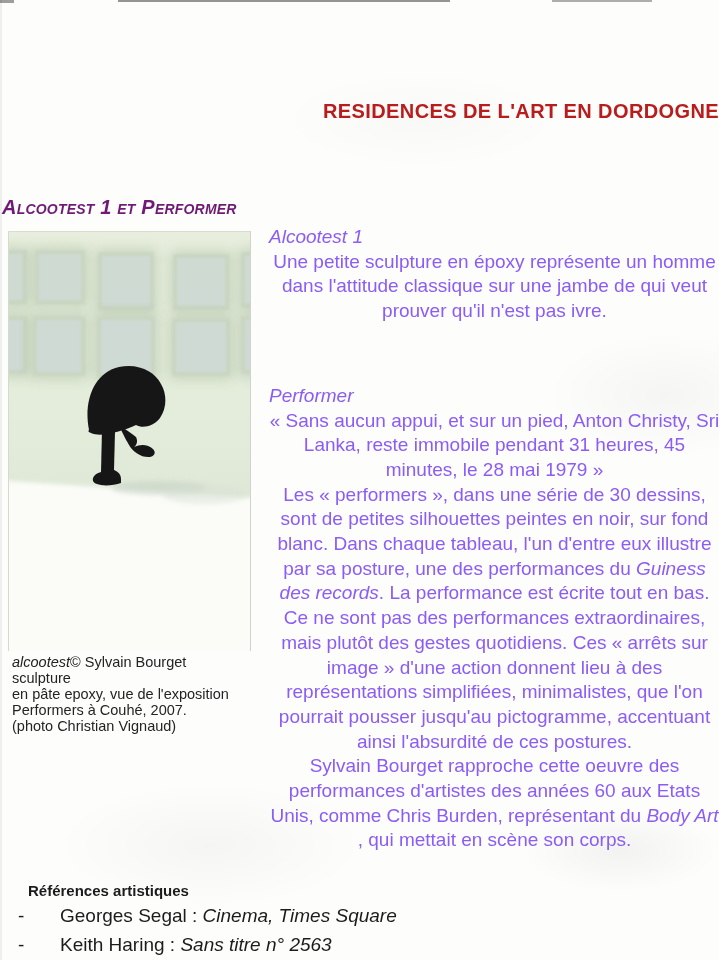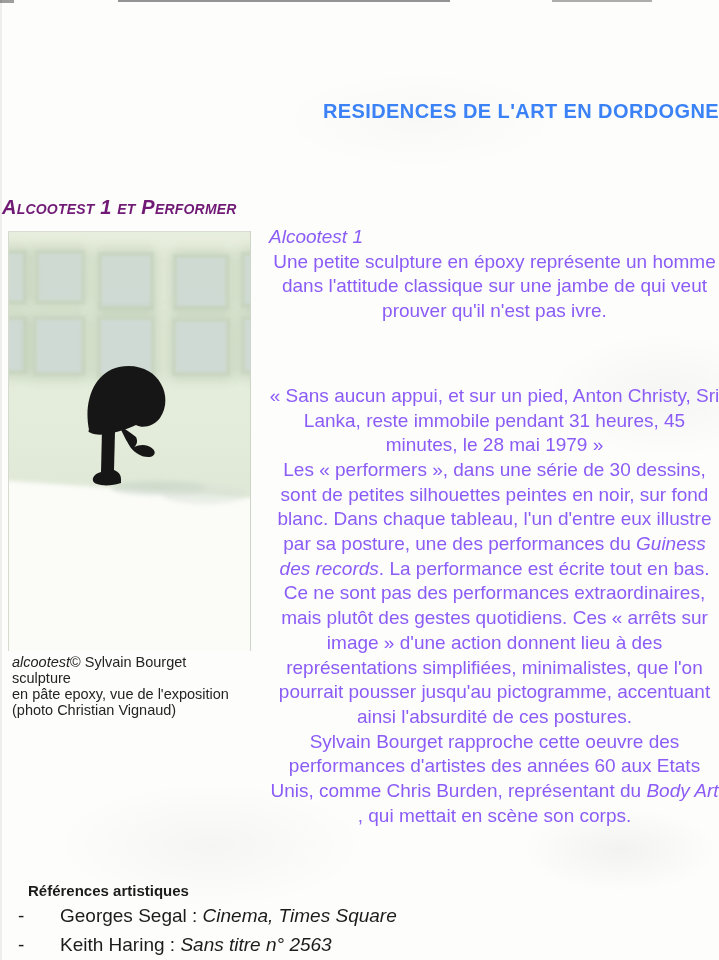--- a/index.html
+++ b/index.html
@@ -17,21 +17,21 @@
       radial-gradient(200px 70px at 420px 120px, rgba(0,0,0,0.02), transparent 70%);
   }
   .edge-top1{position:absolute;left:118px;top:0;width:332px;height:2px;background:#2b2b2b;opacity:.5;}
   .edge-top2{position:absolute;left:552px;top:0;width:100px;height:2px;background:#2b2b2b;opacity:.38;}
   .edge-top3{position:absolute;left:0;top:0;width:14px;height:3px;background:#2b2b2b;opacity:.45;}
   .edge-left{position:absolute;left:0;top:0;width:2px;height:960px;background:rgba(0,0,0,0.06);}
 
   .header-title{
     position:absolute;left:323px;top:100px;
     font-size:20px;font-weight:bold;letter-spacing:.4px;
-    color:#3b82f6;white-space:nowrap;
+    color:#b91c1c;white-space:nowrap;
   }
   .section-heading{
     position:absolute;left:2px;top:196px;
     font-size:20px;font-weight:bold;font-style:italic;
     font-variant:small-caps;letter-spacing:.2px;color:#701a75;
     white-space:nowrap;
   }
 
   
   .photo{
@@ -118,27 +118,29 @@
         <path d="M80,198 C74,168 86,140 110,135 C130,131 146,140 152,152 C158,162 158,176 151,186 C145,194 134,197 127,193 C114,199 92,206 82,201 C79,200 79,199 80,198 Z"></path>
         <path d="M93,197 L106,200 L105,238 C110,240 112,243 112,247 L112,251 C106,253 98,254 92,253 C86,252 83,250 84,246 C85,243 88,241 92,240 L93,197 Z"></path>
         <path d="M110,193 C116,197 122,201 127,205 C129,209 128,213 125,215 C131,212 139,212 144,217 C147,220 146,224 141,225 C133,226 124,220 120,213 C116,206 112,198 110,193 Z"></path>
       </g>
     </svg>
   </div>
 
   <div class="caption" id="caption">
       <div><i>alcootest</i><span>© Sylvain Bourget sculpture</span></div>
       <div><span>en pâte epoxy, vue de l'exposition</span></div>
+      <div><span>Performers à Couhé, 2007.</span></div>
       <div><span>(photo Christian Vignaud)</span></div>
     </div>
 
   <div class="right-col" id="article">
       <div class="para-title">Alcootest 1</div>
       <div class="para"><span>Une petite sculpture en époxy représente un homme dans l'attitude classique sur une jambe de qui veut prouver qu'il n'est pas ivre.</span></div>
       <div style="height: 60px;"></div>
+      <div class="para-title">Performer</div>
       <div class="para"><span>« Sans aucun appui, et sur un pied, Anton Christy, Sri Lanka, reste immobile pendant 31 heures, 45 minutes, le 28 mai 1979 »</span></div>
       <div class="para"><span>Les « performers », dans une série de 30 dessins, sont de petites silhouettes peintes en noir, sur fond blanc. Dans chaque tableau, l'un d'entre eux illustre par sa posture, une des performances du </span><i>Guiness des records</i><span>. La performance est écrite tout en bas. Ce ne sont pas des performances extraordinaires, mais plutôt des gestes quotidiens. Ces « arrêts sur image » d'une action donnent lieu à des représentations simplifiées, minimalistes, que l'on pourrait pousser jusqu'au pictogramme, accentuant ainsi l'absurdité de ces postures.</span></div>
       <div class="para"><span>Sylvain Bourget rapproche cette oeuvre des performances d'artistes des années 60 aux Etats Unis, comme Chris Burden, représentant du </span><i>Body Art</i><span> , qui mettait en scène son corps.</span></div>
     </div>
 
   <div class="refs">
     <div class="refs-heading">Références artistiques</div>
     <div id="ref-items">
         <div class="ref-item">
           <span class="ref-dash">-</span>

